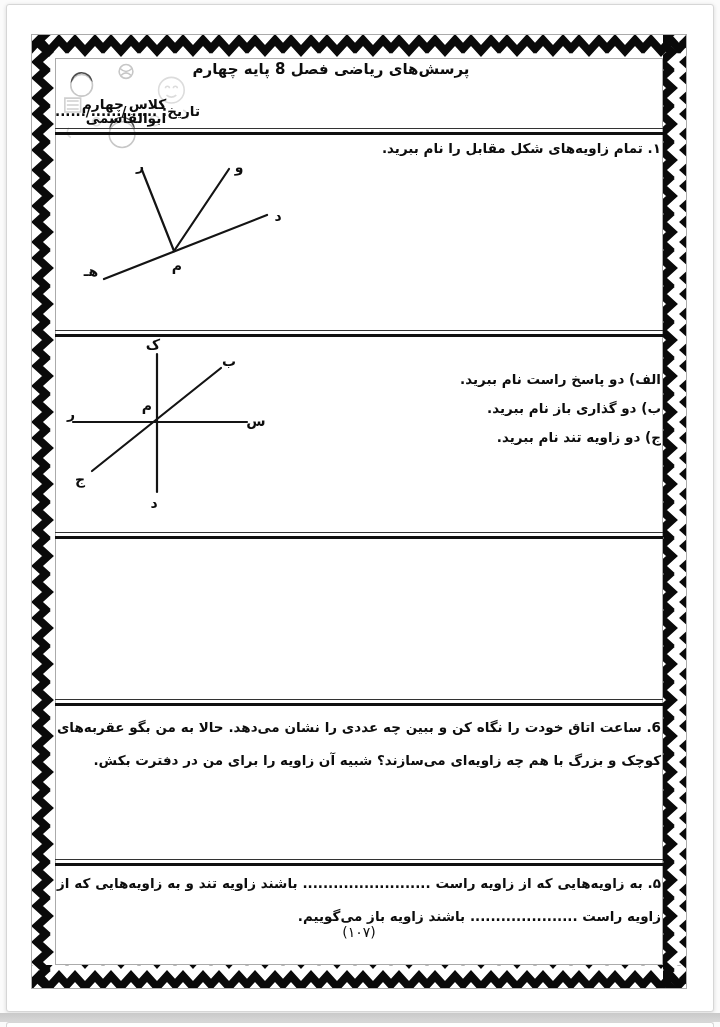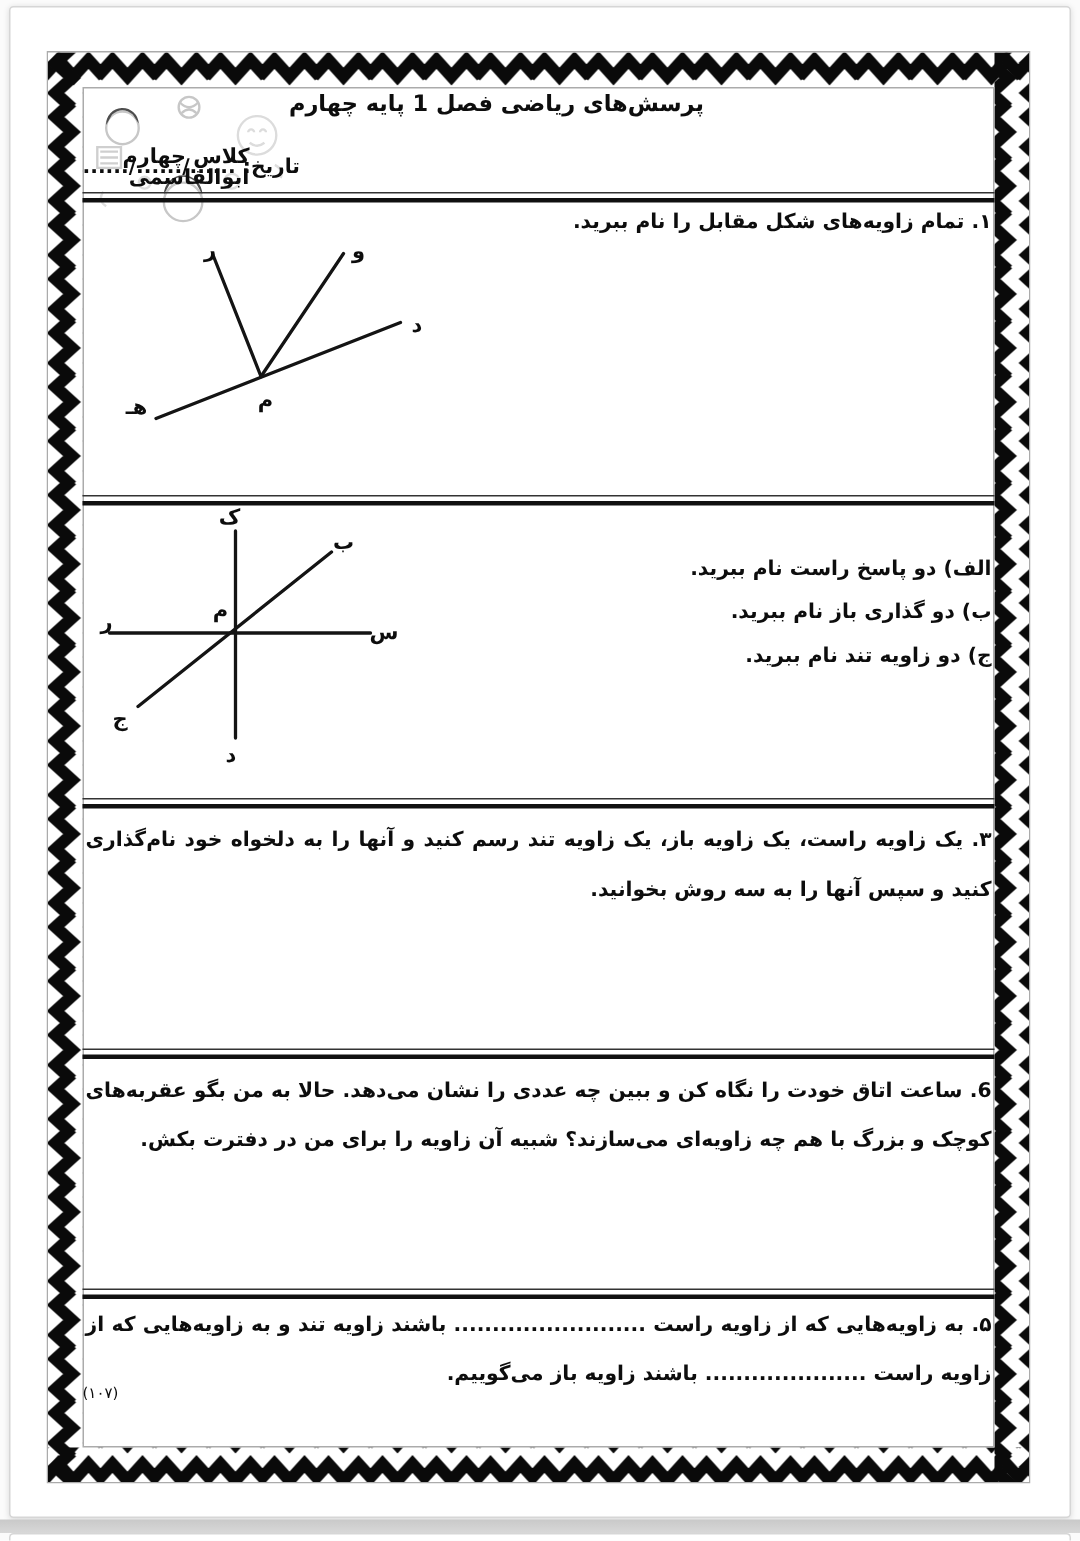--- a/index.html
+++ b/index.html
@@ -57,22 +57,22 @@
     font-size: 13.5px; font-weight: bold;
     direction: rtl;
   }
   .q-line { right: 2px; text-align: center; white-space: nowrap; }
   .q-par {
     left: 2px; right: 2px;
     text-align: justify; text-align-last: right;
     line-height: 33px;
   }
   .pagenum {
-    left: 0; right: 0; text-align: left;
-    font-size: 10px; direction: rtl;
+    left: 0; right: 0; text-align: center;
+    font-size: 14px; direction: rtl;
   }
   svg text {
     font-family: "DejaVu Sans", sans-serif;
     font-weight: bold; font-size: 14px;
     fill: #0d0d0d;
   }
   .logo text { font-weight: bold; }
 </style>
 </head>
 <body>
@@ -92,21 +92,21 @@
       <rect x="1" y="1" width="654" height="23" fill="url(#zzh)"></rect>
       <rect x="1" y="931" width="654" height="23" fill="url(#zzh)"></rect>
       <rect x="1" y="1" width="23" height="953" fill="url(#zzv)"></rect>
       <rect x="632" y="1" width="23" height="953" fill="url(#zzv)"></rect>
       <rect x="0.5" y="0.5" width="655" height="954" fill="none" stroke="#ababab"></rect>
       <rect x="24.5" y="24.5" width="607" height="906" fill="none" stroke="#ababab"></rect>
     </svg>
 
     <div class="inner">
 
-      <div class="abs title">پرسش‌های ریاضی فصل 1 پایه چهارم</div>
+      <div class="abs title">پرسش‌های ریاضی فصل 8 پایه چهارم</div>
 
       <svg class="abs logo" viewBox="0 0 146 96" aria-hidden="true">
         <g stroke="#c7c7c7" fill="none" stroke-width="1.6">
           <circle cx="72" cy="13" r="7"></circle>
           <path d="M66,10 q6,6 12,0 M67,17 q5,-5 10,0"></path>
           <circle cx="27" cy="27" r="11"></circle>
           <circle cx="118" cy="32" r="13" stroke="#dcdcdc"></circle>
           <path d="M112,30 a2,2 0 0 1 4,0 M120,30 a2,2 0 0 1 4,0 M113,37 q5,4 10,0" stroke="#dcdcdc"></path>
           <circle cx="68" cy="77" r="13"></circle>
           <path d="M10,40 h16 v14 h-16 z M12,43 h12 M12,47 h12 M12,51 h12" stroke="#cfcfcf"></path>
@@ -155,21 +155,20 @@
         <text x="173" y="30" text-anchor="middle">ب</text>
         <text x="91" y="75" text-anchor="middle">م</text>
         <text x="15" y="83" text-anchor="middle">ر</text>
         <text x="200" y="90" text-anchor="middle">س</text>
         <text x="24" y="148" text-anchor="middle">ج</text>
         <text x="98" y="172" text-anchor="middle">د</text>
       </svg>
 
       <div class="abs rule" style="top:474px"></div>
 
-      <div class="abs q q-par" style="top:486px">۳. یک زاویه راست، یک زاویه باز، یک زاویه تند رسم کنید و آنها را به دلخواه خود نام‌گذاری کنید و سپس آنها را به سه روش بخوانید.</div>
 
       <div class="abs rule" style="top:641px"></div>
 
       <div class="abs q q-par" style="top:653px">6. ساعت اتاق خودت را نگاه کن و ببین چه عددی را نشان می‌دهد. حالا به من بگو عقربه‌های کوچک و بزرگ با هم چه زاویه‌ای می‌سازند؟ شبیه آن زاویه را برای من در دفترت بکش.</div>
 
       <div class="abs rule" style="top:801px"></div>
 
       <div class="abs q q-par" style="top:809px">۵. به زاویه‌هایی که از زاویه راست ......................... باشند زاویه تند و به زاویه‌هایی که از زاویه راست ..................... باشند زاویه باز می‌گوییم.</div>
 
       <div class="abs pagenum" style="top:866px">(۱۰۷)</div>

